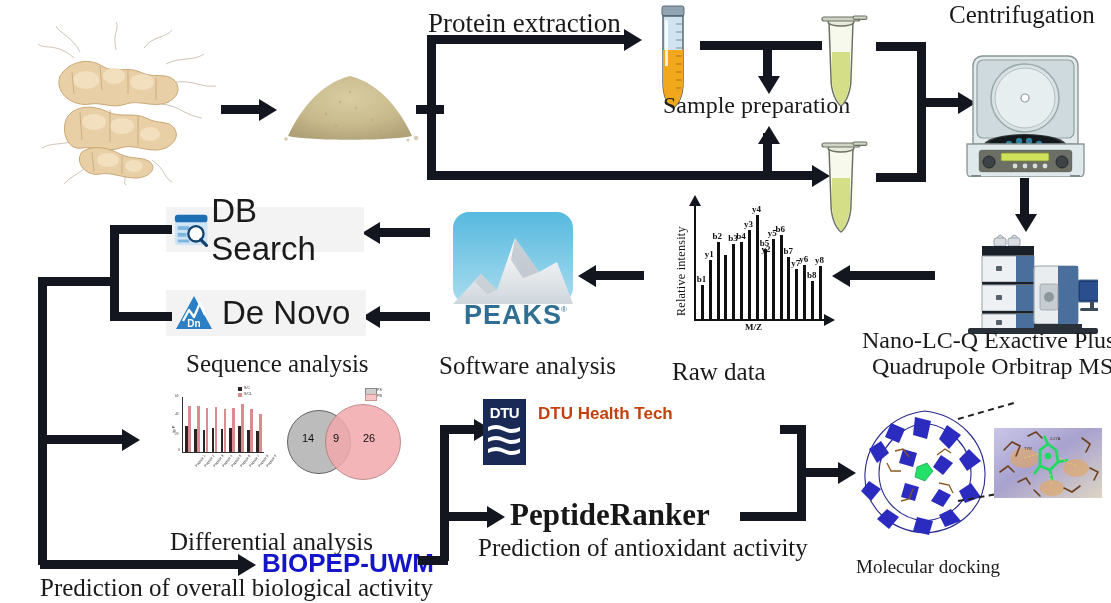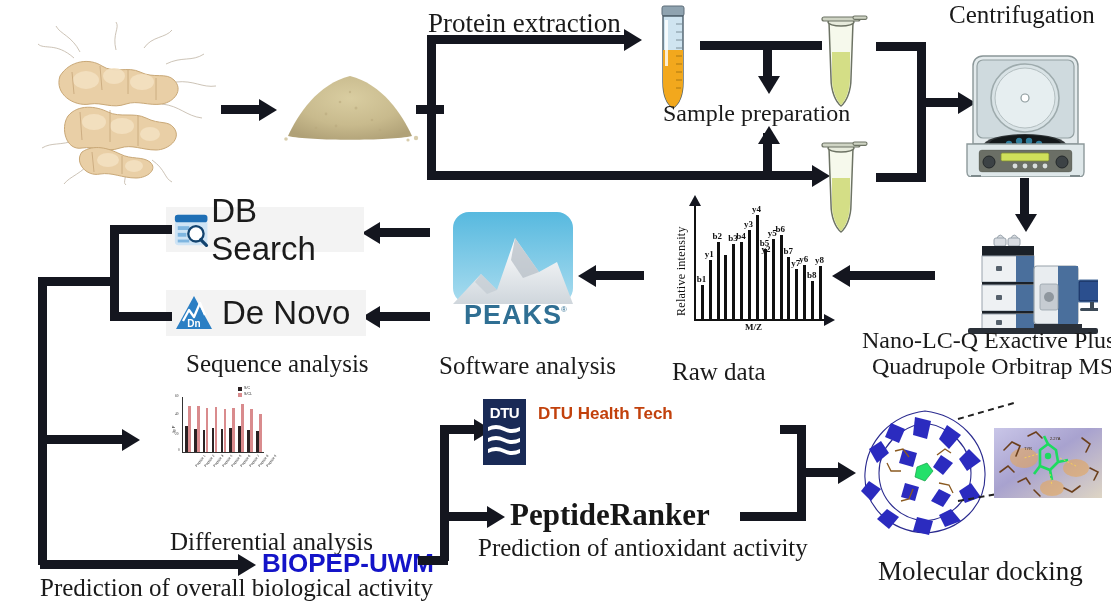--- a/index.html
+++ b/index.html
@@ -173,21 +173,21 @@
     </g>
   </svg>
 
   <div class="hbar" style="left:700px;top:41px;width:122px;"></div>
   <div class="vbar" style="left:763px;top:41px;height:36px;"></div>
   <div class="arrowD" style="left:758px;top:76px;"></div>
 
   <div class="vbar" style="left:763px;top:133px;height:40px;"></div>
   <div class="arrowU" style="left:758px;top:126px;"></div>
 
-  <div class="lbl" style="left:663px;top:100px;font-size:24px;">Sample preparation</div>
+  <div class="lbl" style="left:663px;top:92px;font-size:24px;">Sample preparation</div>
 
   <svg class="tube" style="left:813px;top:12px;" width="56" height="98" viewBox="0 0 56 98">
     <path d="M16 10 L40 10 L38 66 C38 80 33 90 28 94 C23 90 18 80 18 66 Z" fill="#f6f9ec" stroke="#6d7364" stroke-width="1.5"></path>
     <path d="M19 40 L37 40 L37 66 C37 79 32 89 28 93 C24 89 19 79 19 66 Z" fill="#d4de86"></path>
     <ellipse cx="28" cy="10" rx="13" ry="4" fill="#e7ebdc" stroke="#6d7364" stroke-width="1.4"></ellipse>
     <rect x="9" y="5" width="38" height="4" rx="2" fill="#cfd4c4" stroke="#6d7364" stroke-width="1.2"></rect>
     <rect x="40" y="4" width="14" height="3.4" rx="1.6" fill="#cfd4c4" stroke="#6d7364" stroke-width="1.1"></rect>
   </svg>
 
   <svg class="tube" style="left:813px;top:138px;" width="56" height="98" viewBox="0 0 56 98">
@@ -435,20 +435,35 @@
         <div class="bc-cat" style="left: 76.4444px; top: 0px;">Peptide 9</div>
       </div>
     <div style="position:absolute;left:78px;top:-6px;width:34px;height:12px;">
       <div class="lg-sw" style="left:0;top:1px;width:4px;height:4px;background:#2b2223;"></div>
       <div class="lg-tx" style="left:6px;top:0;">S/C</div>
       <div class="lg-sw" style="left:0;top:7px;width:4px;height:4px;background:#d98b8d;"></div>
       <div class="lg-tx" style="left:6px;top:6px;">S/CL</div>
     </div>
   </div>
 
+  <div class="abs" style="left:283px;top:398px;width:120px;height:88px;">
+    <div class="venn" style="left:4px;top:12px;width:62px;height:62px;background:#b7b7b7;
+                border:1.2px solid #555;opacity:.92;"></div>
+    <div class="venn" style="left:42px;top:6px;width:74px;height:74px;background:#f2a9ab;
+                border:1.2px solid #b4797b;opacity:.85;"></div>
+    <div class="vnum" style="left:19px;top:34px;font-size:11px;">14</div>
+    <div class="vnum" style="left:50px;top:34px;font-size:11px;">9</div>
+    <div class="vnum" style="left:80px;top:34px;font-size:11px;">26</div>
+    <div style="position:absolute;left:82px;top:-10px;width:36px;height:12px;">
+      <div class="lg-sw" style="left:0;top:0;width:10px;height:5px;background:#cfcfcf;border:.5px solid #888;"></div>
+      <div class="lg-tx" style="left:12px;top:0;">PS</div>
+      <div class="lg-sw" style="left:0;top:6px;width:10px;height:5px;background:#f6c4c5;border:.5px solid #c79596;"></div>
+      <div class="lg-tx" style="left:12px;top:6px;">PB</div>
+    </div>
+  </div>
 
   <div class="lbl" style="left:170px;top:480px;font-size:25px;margin-top:48px;">Differential analysis</div>
 
   <div class="hbar" style="left:40px;top:560px;width:200px;"></div>
   <div class="arrowR" style="left:238px;top:554px;"></div>
   <div class="biopep" style="position:absolute;left:262px;top:548px;font-size:26px;">BIOPEP-UWM</div>
   <div class="lbl" style="left:40px;top:574px;font-size:25px;">Prediction of overall biological activity</div>
 
   <div class="hbar" style="left:418px;top:556px;width:30px;"></div>
   <div class="vbar" style="left:440px;top:425px;height:136px;"></div>
@@ -555,15 +570,15 @@
       </g>
     <g stroke="#ffd84d" stroke-width="0.8" stroke-dasharray="2 2" fill="none">
       <path d="M44 26 L30 30"></path>
         <path d="M66 30 L82 38"></path>
         <path d="M56 46 L58 58"></path>
     </g>
     <text x="56" y="12" font-family="Liberation Sans, sans-serif" font-size="4" fill="#3b2a12">2.27A</text>
     <text x="30" y="22" font-family="Liberation Sans, sans-serif" font-size="4" fill="#3b2a12">TYR</text>
   </svg>
 
-  <div class="lbl" style="left:878px;top:556px;font-size:27px;font-family:Liberation Serif, serif;">Molecular docking</div>
+  <div class="lbl" style="left:856px;top:556px;font-size:19px;font-family:Liberation Serif, serif;">Molecular docking</div>
 
 </div>
 
 </body></html>

